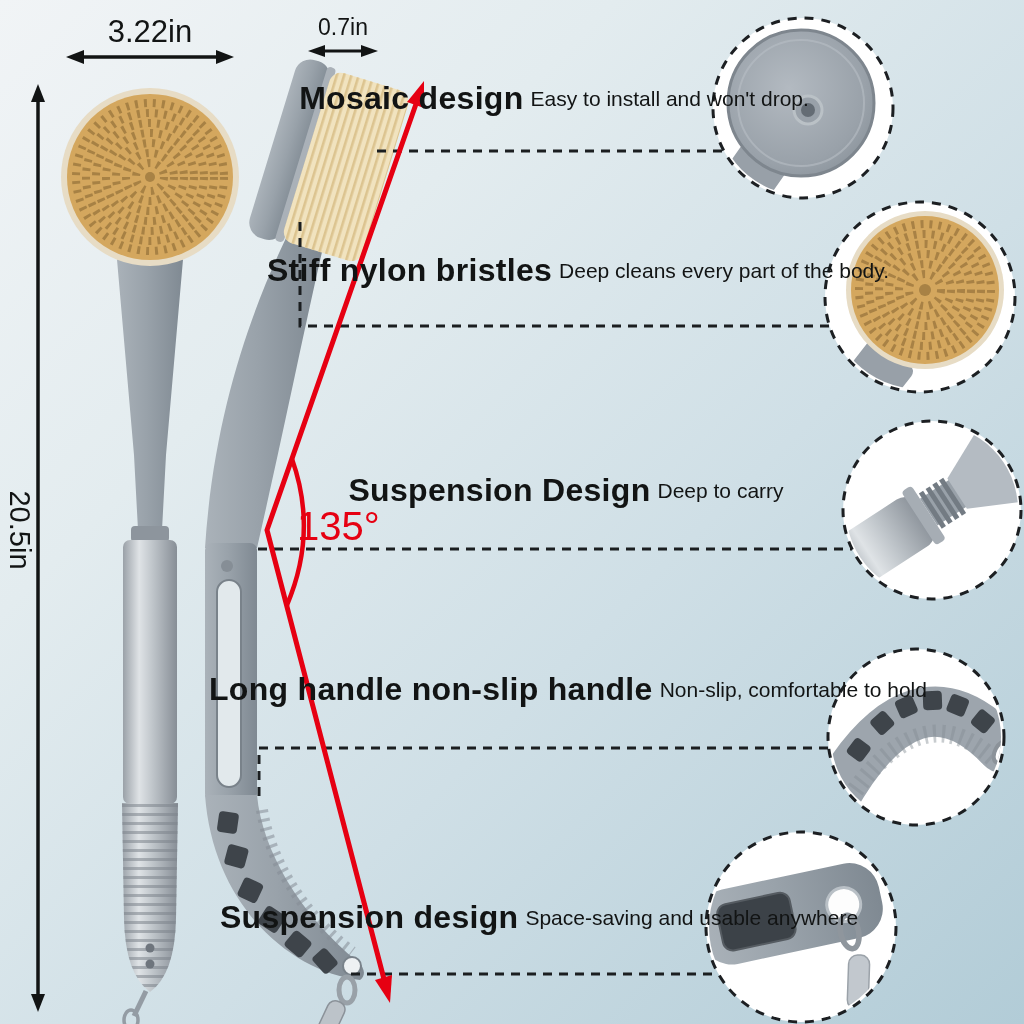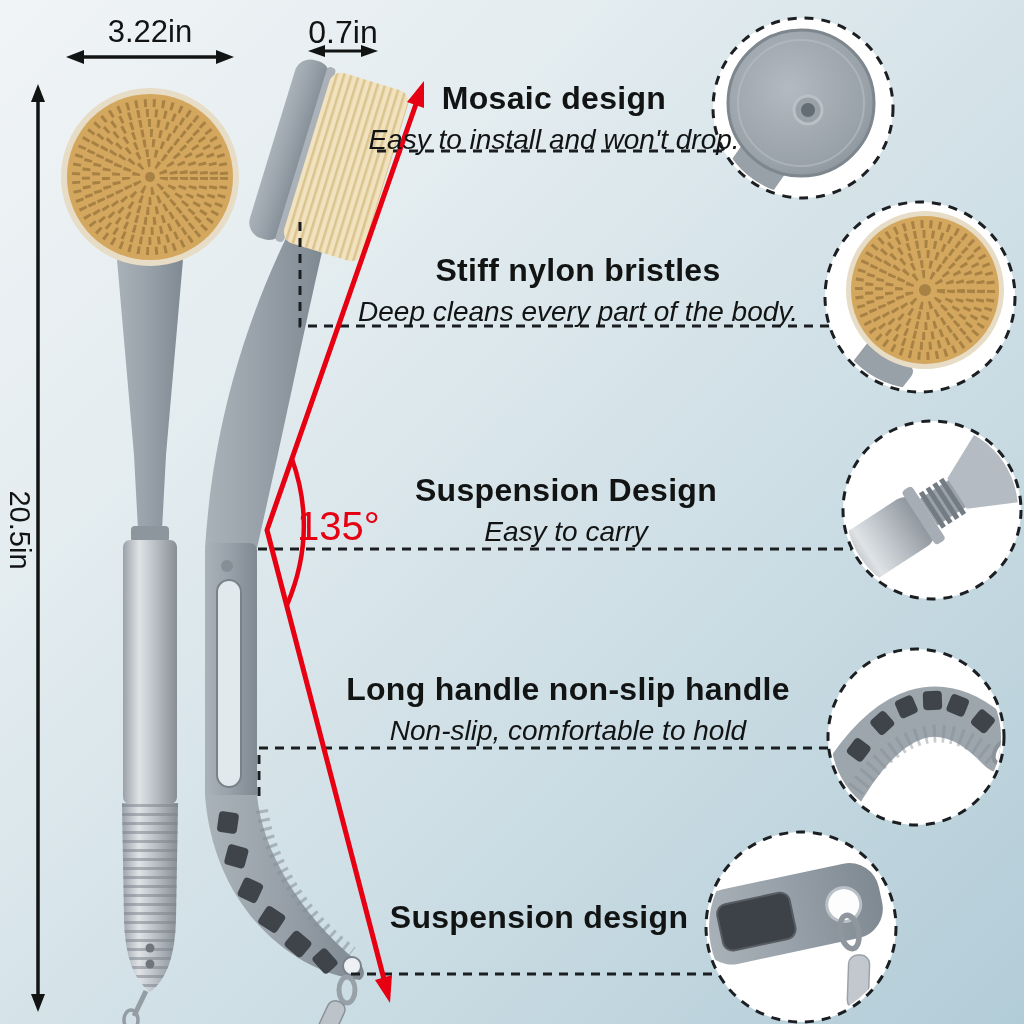--- a/index.html
+++ b/index.html
@@ -3,23 +3,23 @@
 <meta charset="utf-8">
 <style>
   html,body{margin:0;padding:0;}
   .stage{
     position:relative;width:1024px;height:1024px;overflow:hidden;
     background:linear-gradient(135deg,#f1f4f6 0%,#e3ecef 30%,#cfdfe6 60%,#b2ccd7 100%);
     font-family:"Liberation Sans",sans-serif;color:#121414;
   }
   .abs{position:absolute;}
   .dimlabel{font-size:30px;font-weight:400;color:#121414;white-space:nowrap;}
-  .feature{display:flex;flex-direction:column;align-items:center;gap:7px;text-align:center;transform:translateX(-50%);}
+  .feature{display:flex;flex-direction:row;align-items:center;gap:7px;text-align:center;transform:translateX(-50%);}
   .feature .t{font-size:32px;font-weight:bold;white-space:nowrap;letter-spacing:.3px;}
-  .feature .s{font-size:28px;font-weight:400;white-space:nowrap;font-style:italic;}
+  .feature .s{font-size:21px;font-weight:400;white-space:nowrap;}
   .angle{font-size:40px;color:#e60012;font-weight:400;white-space:nowrap;}
   svg{display:block;}
 </style>
 </head>
 <body>
 
 <div class="stage">
 
   <svg class="abs" style="left:0;top:0" width="1024" height="1024" viewBox="0 0 1024 1024">
     <defs>
@@ -221,43 +221,44 @@
           <circle cx="846" cy="914" r="17" fill="#fdfdfd" stroke="#b9c0c6" stroke-width="3"></circle>
           <ellipse cx="846" cy="942" rx="9" ry="17" fill="none" stroke="#8f969d" stroke-width="5.5"></ellipse>
           <rect x="834" y="966" width="21" height="54" rx="9" transform="rotate(14 845 992)" fill="#c2c8ce" stroke="#9ba2a9" stroke-width="1.5"></rect>
         </g>
       </g>
     </g>
   </svg>
 
   <div class="abs dimlabel" style="left:150px;top:14px;transform:translateX(-50%);font-size:31px">3.22in</div>
 
-  <div class="abs dimlabel" style="left:343px;top:14px;transform:translateX(-50%);font-size:32px">0.7in</div>
+  <div class="abs dimlabel" style="left:343px;top:14px;transform:translateX(-50%);font-size:23px">0.7in</div>
 
   <div class="abs dimlabel" style="left:19px;top:530px;transform:translate(-50%,-50%) rotate(90deg);font-size:29px">20.5in</div>
 
   <div class="abs angle" style="left:297px;top:504px">135°</div>
 
   <div class="abs feature" style="left:554px;top:80px">
     <div class="t">Mosaic design</div>
     <div class="s">Easy to install and won't drop.</div>
   </div>
 
   <div class="abs feature" style="left:578px;top:252px">
     <div class="t">Stiff nylon bristles</div>
     <div class="s">Deep cleans every part of the body.</div>
   </div>
 
   <div class="abs feature" style="left:566px;top:472px">
     <div class="t">Suspension Design</div>
-    <div class="s">Easy to carry</div>
+    <div class="s">Deep to carry</div>
   </div>
 
   <div class="abs feature" style="left:568px;top:671px">
     <div class="t">Long handle non-slip handle</div>
     <div class="s">Non-slip, comfortable to hold</div>
   </div>
 
   <div class="abs feature" style="left:539px;top:899px">
     <div class="t">Suspension design</div>
+    <div class="s">Space-saving and usable anywhere</div>
   </div>
 
 </div>
 
 </body></html>

